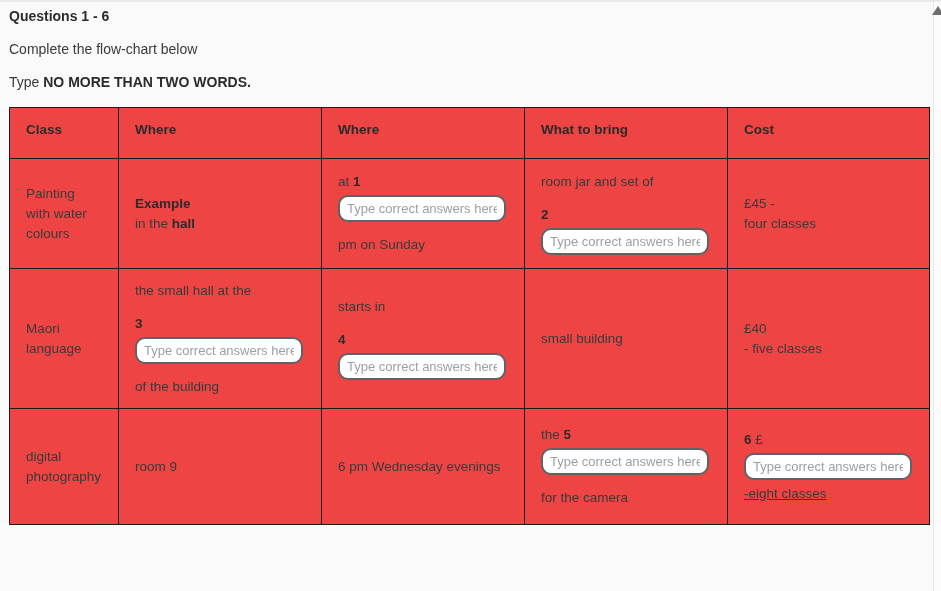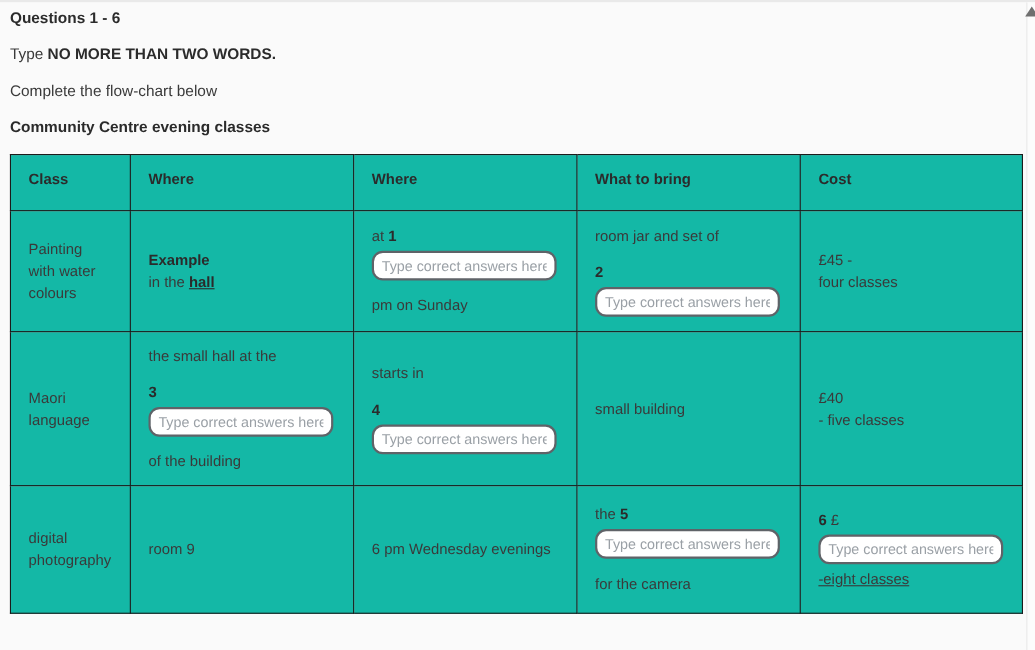--- a/index.html
+++ b/index.html
@@ -21,42 +21,42 @@
 
   
   table.classes {
     border-collapse: collapse;
     table-layout: fixed;
     width: 920px;
     margin-top: 12px;
   }
   table.classes th, table.classes td {
     border: 1.5px solid #1b1b1b;
-    background: #14b8a6;
+    background: #ef4444;
     padding: 0 16px;
     font-size: 13.5px;
     text-align: left;
   }
   table.classes th {
     height: 51px;
     vertical-align: top;
     padding-top: 14px;
     font-weight: bold;
     color: #2b2b2b;
   }
   table.classes td { vertical-align: middle; }
   tr.r1 td { height: 110px; }
   tr.r2 td { height: 140px; }
   tr.r3 td { height: 116px; }
 
   .line { line-height: 20px; }
   .block + .block { margin-top: 13px; }
   .block.tight + .block, .block + .block.tight { margin-top: 4px; text-decoration: underline; }
   .b { font-weight: bold; color: #2b2b2b; }
-  .u { text-decoration: underline; }
+  .u { }
 
   
   input.answer {
     display: block;
     width: 168px; height: 27px;
     margin-top: 3px;
     border: 2px solid #5f6368;
     border-radius: 10px;
     background: #ffffff;
     padding: 0 7px;
@@ -84,23 +84,22 @@
     border-bottom: 9px solid #6f6f6f;
   }
 </style>
 </head>
 <body>
 
 <div class="page">
 
   <div class="intro">
     <p class="b">Questions 1 - 6</p>
+    <p>Complete the flow-chart below</p>
     <p><span>Type </span><span class="b">NO MORE THAN TWO WORDS.</span></p>
-    <p>Complete the flow-chart below</p>
-    <p class="b">Community Centre evening classes</p>
   </div>
 
   <table class="classes">
     <colgroup>
       <col style="width:109px">
       <col style="width:203px">
       <col style="width:203px">
       <col style="width:203px">
       <col style="width:202px">
     </colgroup>

